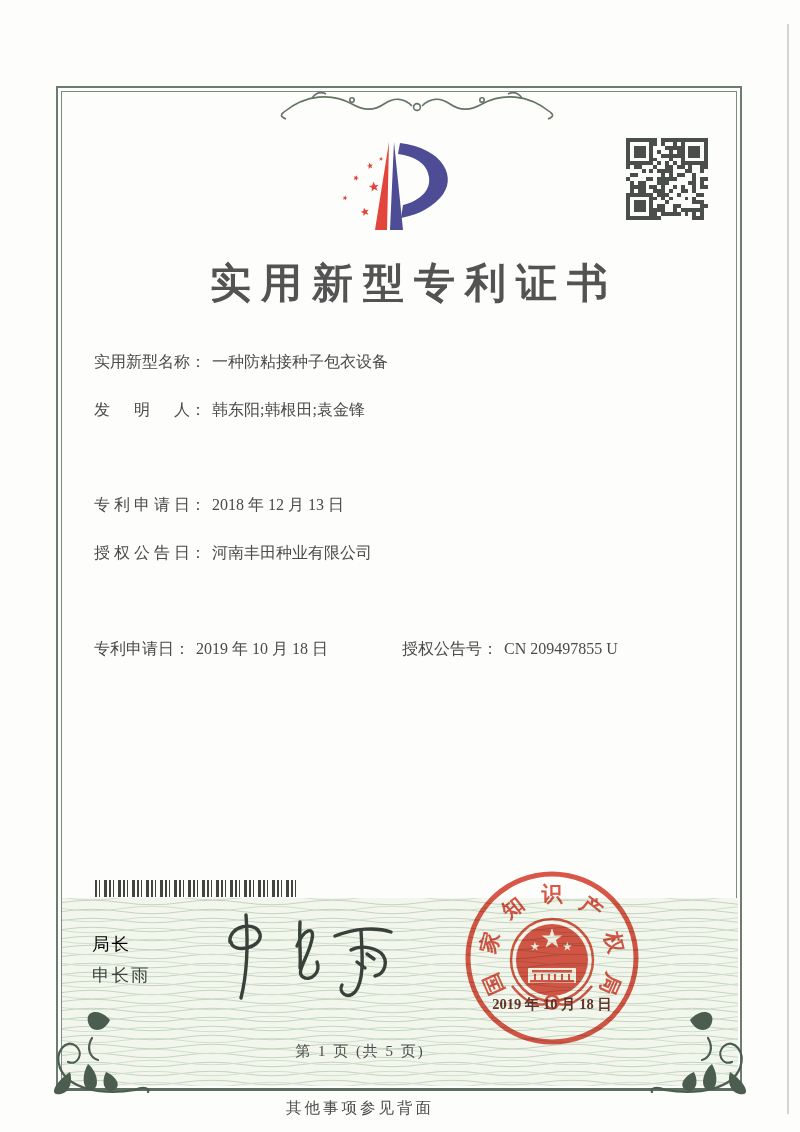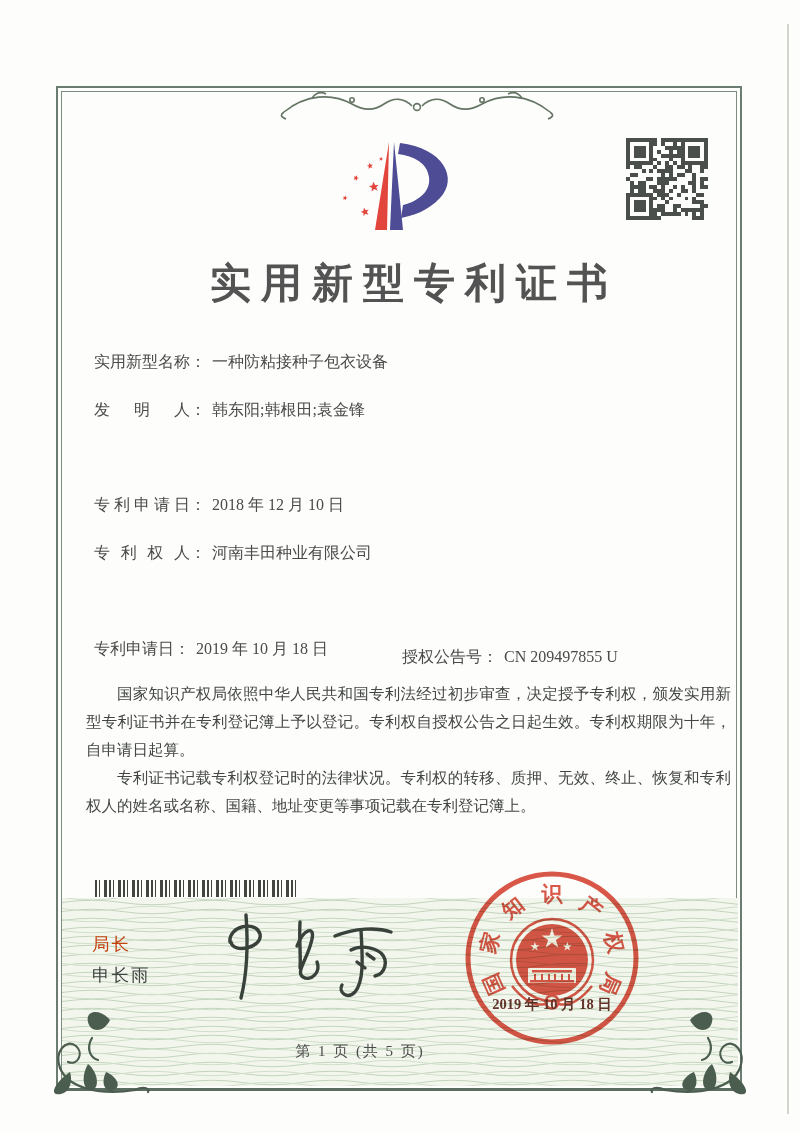--- a/index.html
+++ b/index.html
@@ -19,31 +19,31 @@
       grid-template-rows:repeat(21,1fr);grid-template-columns:repeat(21,1fr);background:#fdfdfb;}
   .qr i{background:#4a4f4b;display:block;}
   .title{position:absolute;top:256px;left:14px;width:100%;text-align:center;
          font-size:41px;font-weight:bold;letter-spacing:10px;color:#535353;}
   
   .field-row{position:absolute;left:94px;font-size:16px;color:#4a4a4a;white-space:nowrap;}
   .flabel{display:inline-block;width:96px;text-align:justify;text-align-last:justify;}
   .fvalue{margin-left:6px;}
   .r1{top:352px}.r2{top:400px}.r3{top:447px}.r4{top:495px}.r5{top:543px}.r6{top:591px}
   .grant-row{position:absolute;left:94px;top:639px;font-size:16px;color:#4a4a4a;white-space:nowrap;}
-  .grant-right{position:absolute;left:308px;top:0;margin-top:8px;}
+  .grant-right{position:absolute;left:308px;top:0;}
   
   .body-text{position:absolute;left:86px;top:680px;width:645px;font-size:15.5px;
              line-height:1.8;color:#434743;text-align:justify;}
   .body-text p{margin:0;text-indent:2em;}
   
   .wave-band{position:absolute;left:62px;top:898px;}
   .barcode{position:absolute;left:95px;top:880px;width:203px;height:17px;
            background:repeating-linear-gradient(90deg,#42463f 0 2px,transparent 2px 4px,
                       #42463f 4px 5px,transparent 5px 9px,#42463f 9px 12px,transparent 12px 14px);}
-  .director-title{position:absolute;left:92px;top:932px;font-size:17.5px;color:#c2410c;letter-spacing:2px;}
+  .director-title{position:absolute;left:92px;top:932px;font-size:17.5px;color:#000000;letter-spacing:2px;}
   .director-name{position:absolute;left:92px;top:963px;font-size:17.5px;color:#3f4540;letter-spacing:2px;}
   .signature{position:absolute;left:205px;top:912px;}
   
   .seal{position:absolute;left:462px;top:868px;width:180px;height:180px;mix-blend-mode:multiply;opacity:.92;}
   .seal svg{position:absolute;left:0;top:0;}
   .seal-arc-char{position:absolute;left:50%;top:50%;font-size:21px;font-weight:bold;color:#d84a39;
                  transform-origin:center;}
   .seal-date{position:absolute;top:127px;left:0;width:100%;text-align:center;
              font-size:14.5px;font-weight:bold;color:#5d241c;}
   .corner-left{position:absolute;left:40px;top:1008px;}
@@ -338,37 +338,33 @@
 
   <div class="title">实用新型专利证书</div>
 
   <div class="field-row r1">
     <span class="flabel">实用新型名称</span><span>：</span><span class="fvalue">一种防粘接种子包衣设备</span>
   </div>
   <div class="field-row r2">
     <span class="flabel">发明人</span><span>：</span><span class="fvalue">韩东阳;韩根田;袁金锋</span>
   </div>
   <div class="field-row r4">
-    <span class="flabel">专利申请日</span><span>：</span><span class="fvalue">2018 年 12 月 10 日</span>
+    <span class="flabel">专利申请日</span><span>：</span><span class="fvalue">2018 年 12 月 13 日</span>
   </div>
   <div class="field-row r5">
-    <span class="flabel">专利权人</span><span>：</span><span class="fvalue">河南丰田种业有限公司</span>
+    <span class="flabel">授权公告日</span><span>：</span><span class="fvalue">河南丰田种业有限公司</span>
   </div>
 
   <div class="grant-row">
     <span>专利申请日</span><span>：</span><span class="fvalue">2019 年 10 月 18 日</span>
     <span class="grant-right">
       <span>授权公告号</span><span>：</span><span class="fvalue">CN 209497855 U</span>
     </span>
   </div>
 
-  <div class="body-text">
-    <p>国家知识产权局依照中华人民共和国专利法经过初步审查，决定授予专利权，颁发实用新型专利证书并在专利登记簿上予以登记。专利权自授权公告之日起生效。专利权期限为十年，自申请日起算。</p>
-    <p>专利证书记载专利权登记时的法律状况。专利权的转移、质押、无效、终止、恢复和专利权人的姓名或名称、国籍、地址变更等事项记载在专利登记簿上。</p>
-  </div>
 
   <div class="barcode"></div>
 
   <svg class="wave-band" width="676" height="188" viewBox="0 0 676 188">
     <defs>
       <pattern id="wv" width="120" height="9" patternUnits="userSpaceOnUse">
         <path d="M0,4.5 Q30,0 60,4.5 T120,4.5" stroke="#c2d4bd" stroke-width="1" fill="none"></path>
       </pattern>
       <pattern id="wv2" width="120" height="11" patternUnits="userSpaceOnUse" patternTransform="translate(60,5)">
         <path d="M0,5.5 Q30,1 60,5.5 T120,5.5" stroke="#cfdfc9" stroke-width="1" fill="none"></path>
@@ -456,14 +452,15 @@
       <path d="M66,64 C60,76 66,86 74,82 C82,78 76,68 66,64 Z"></path>
     </g>
     <g stroke="#4b5d4f" stroke-width="2.2" fill="none" stroke-linecap="round">
       <path d="M95,82 C60,88 28,80 20,60 C14,44 26,30 36,38 C44,45 38,58 28,54"></path>
       <path d="M95,82 C103,78 110,80 108,84"></path>
       <path d="M52,30 C46,40 50,50 58,52"></path>
     </g>
   </svg>
 
   <div class="page-info">第 1 页 (共 5 页)</div>
+  <div class="back-note">其他事项参见背面</div>
 
 </div>
 
 </body></html>

